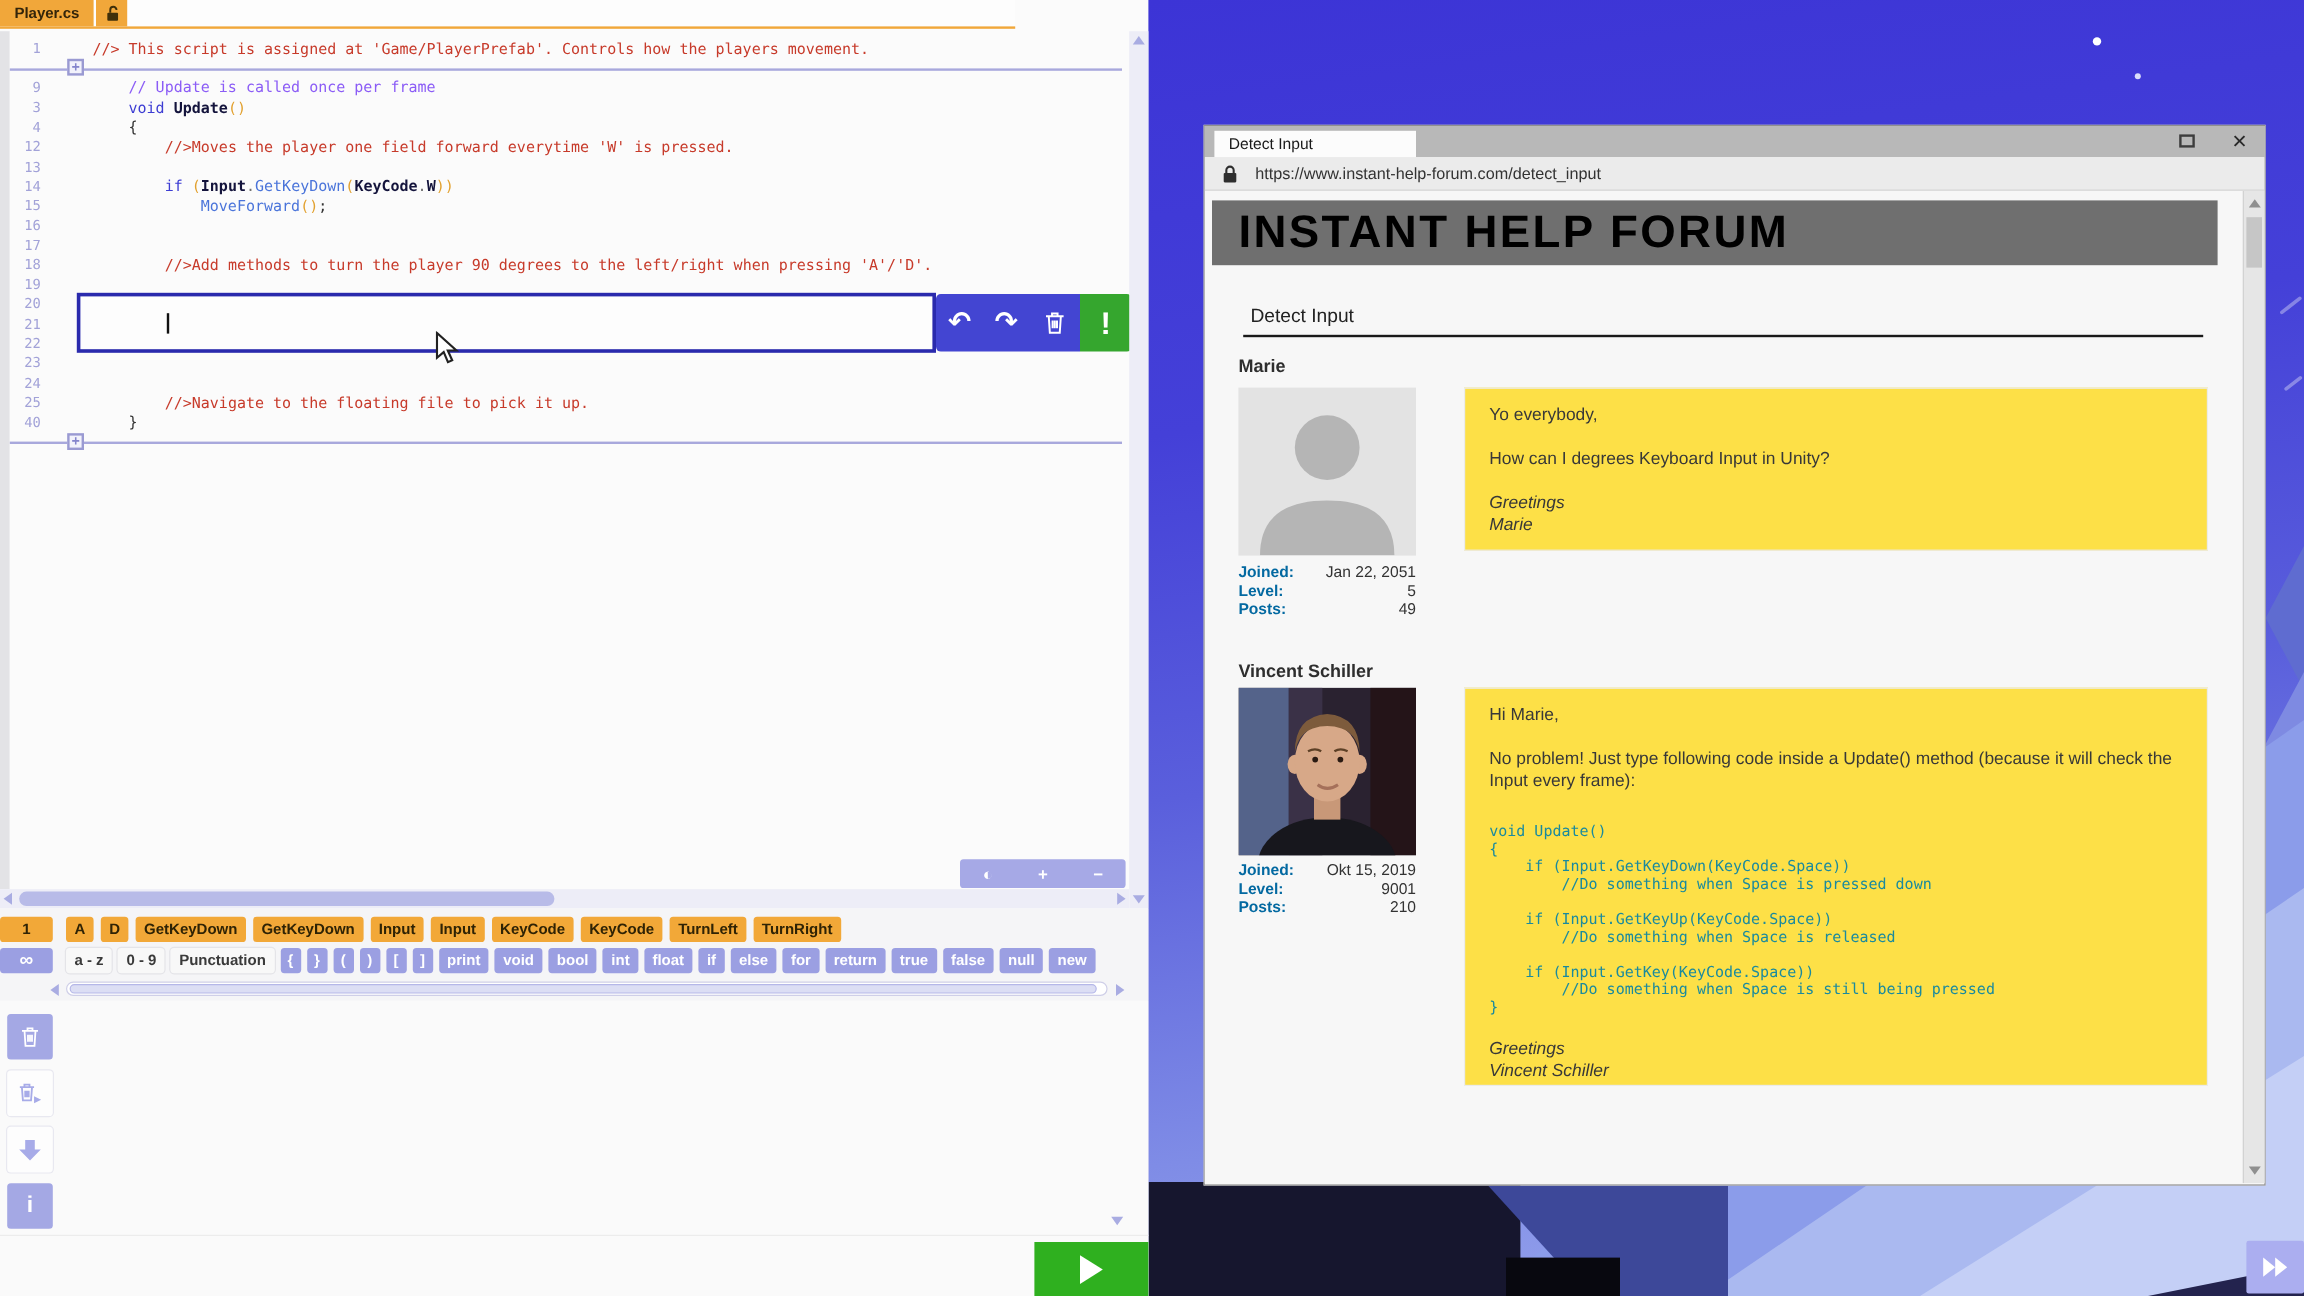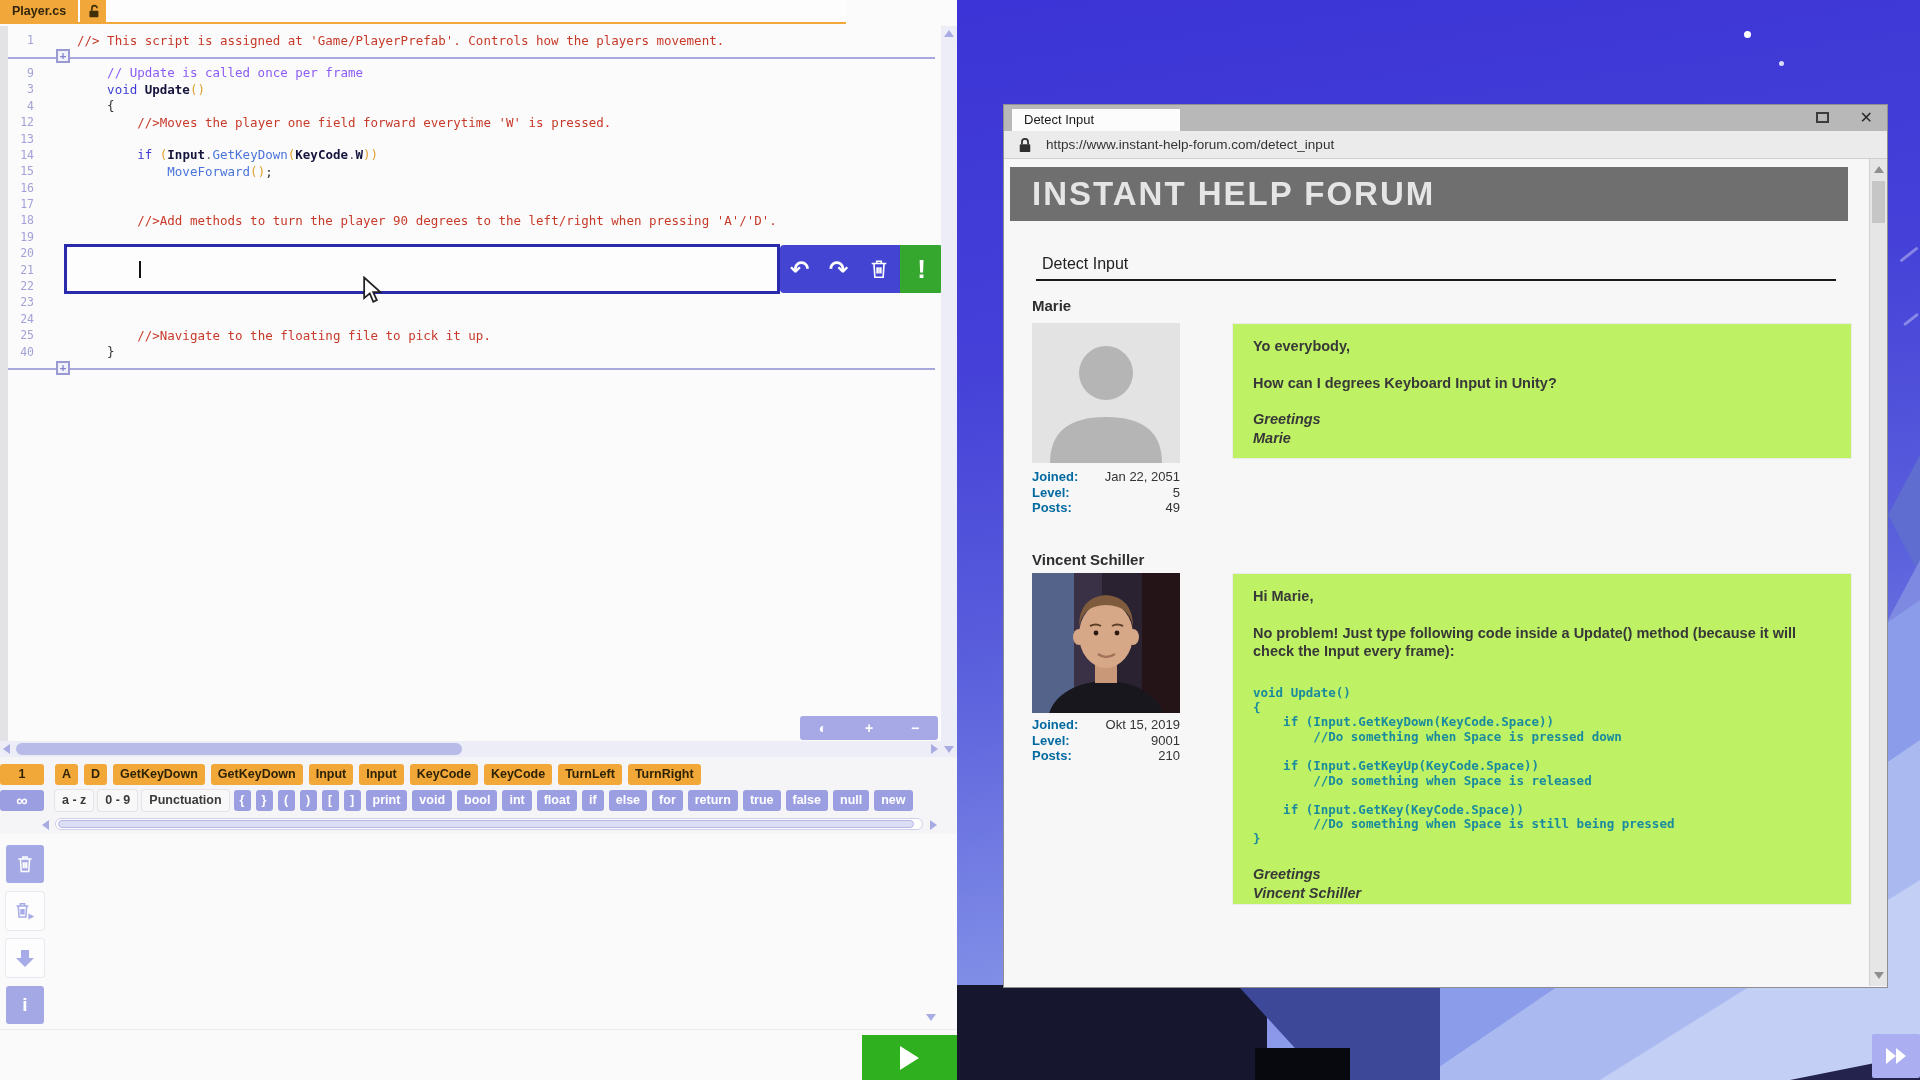--- a/index.html
+++ b/index.html
@@ -89,31 +89,31 @@
   #b-close { position:absolute; right:14px; top:3px; font-size:16px; color:#2a2a2a; }
   #b-urlbar { position:relative; height:28px; background:#ebebeb; border-bottom:1px solid #cfcfcf; }
   #b-url { position:absolute; left:42px; top:0; line-height:28px; font-size:13.5px; color:#333; }
   #b-lock { position:absolute; left:14px; top:6px; }
   #b-content { position:relative; height:827px; background:#f7f7f7; overflow:hidden; }
   #b-scroll { position:absolute; right:0; top:0; width:18px; height:827px; background:#e6e6e6; border-left:1px solid #d2d2d2; }
   #b-scroll .up   { position:absolute; left:4px; top:7px;   border-left:5px solid transparent; border-right:5px solid transparent; border-bottom:7px solid #8f8f8f; }
   #b-scroll .down { position:absolute; left:4px; bottom:7px; border-left:5px solid transparent; border-right:5px solid transparent; border-top:7px solid #8f8f8f; }
   #b-thumb { position:absolute; left:2px; top:22px; width:13px; height:42px; background:#c6c6c6; }
 
-  #forum-banner { position:absolute; left:6px; top:8px; width:838px; height:54px; background:#6f6f6f; color:#e5e5e5; font-size:33px; font-weight:bold; letter-spacing:2px; line-height:54px; padding-left:22px; }
+  #forum-banner { position:absolute; left:6px; top:8px; width:838px; height:54px; background:#6f6f6f; color:#000000; font-size:38px; font-weight:bold; letter-spacing:2px; line-height:54px; padding-left:22px; }
   #forum-title { position:absolute; left:38px; top:96px; font-size:16px; color:#222; }
   #forum-rule { position:absolute; left:32px; top:120px; width:800px; height:2px; background:#191919; }
 
   .post-name { position:absolute; left:28px; font-size:15px; font-weight:bold; color:#2e2e2e; }
   .avatar-box { position:absolute; left:28px; width:148px; height:140px; background:#e3e3e3; overflow:hidden; }
   .stats { position:absolute; left:28px; width:148px; font-size:13px; }
   .stats .srow { display:flex; justify-content:space-between; height:15.5px; }
   .stats .sl { color:#0369a1;font-weight:bold; }
   .stats .sv { color:#333; }
-  .post-body { position:absolute; left:228px; width:620px; background:#bef264; border:1px solid #ebebeb; padding:13px 20px; font-size:14.5px; color:#383838; line-height:18px;font-weight:bold; }
+  .post-body { position:absolute; left:216px; width:620px; background:#fde047; border:1px solid #ebebeb; padding:13px 20px; font-size:14.5px; color:#383838; line-height:18px; }
   .post-body .p2 { margin-top:19px; }
   .post-sig { margin-top:18px; font-style:italic; line-height:19px; }
   .post-code { margin-top:26px; font-family:"DejaVu Sans Mono","Liberation Mono",monospace; font-size:12.5px; line-height:14.6px; color:#1a8a9e; white-space:pre; }
 
   
   #cursor { position:absolute; left:362px; top:276px; z-index:10; }
 </style>
 </head>
 <body>
 

